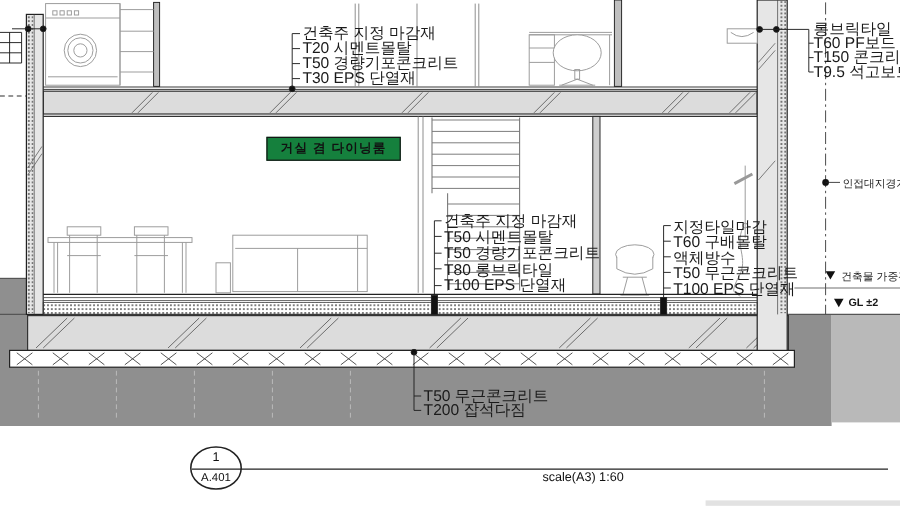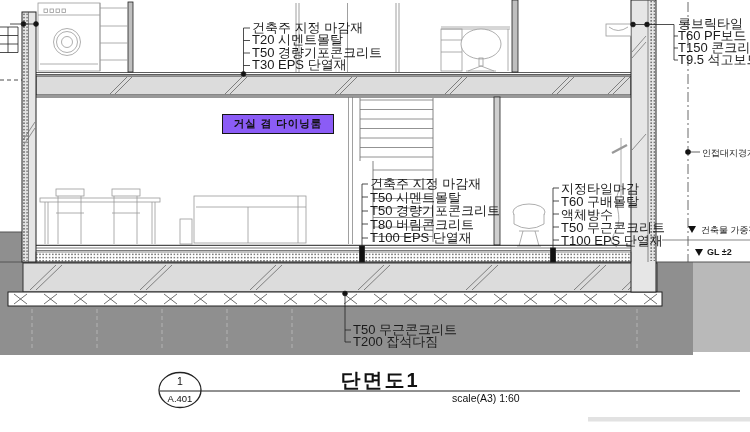--- a/index.html
+++ b/index.html
@@ -2,21 +2,21 @@
 <html><head>
 <meta charset="utf-8">
 <style>
   html,body{margin:0;padding:0;background:#fff;}
   #shot{position:relative;width:750px;height:432px;background:#ffffff;overflow:hidden;
         font-family:"Liberation Sans",sans-serif;color:#111;}
   #linework{position:absolute;left:0;top:0;}
   .txt{position:absolute;white-space:nowrap;}
   .co{font-size:13px;color:#1a1a1a;}
   .roombox{position:absolute;border:1.4px solid #151515;display:flex;align-items:center;
-           justify-content:center;font-weight:bold;font-size:10.5px;letter-spacing:1px;background:#8b5cf6;}
+           justify-content:center;font-weight:bold;font-size:10.5px;letter-spacing:1px;background:#15803d;}
   .marker{font-size:9px;color:#1a1a1a;}
   .tb-num{font-size:10.5px;width:44px;text-align:center;}
   .tb-sheet{font-size:9.5px;width:44px;text-align:center;}
   .tb-title{font-size:20px;font-weight:bold;width:120px;text-align:center;letter-spacing:2px;}
   .tb-scale{font-size:10.5px;font-weight:normal;}
 </style>
 </head>
 <body>
 
 <div id="shot">
@@ -362,37 +362,36 @@
 <div class="txt co" style="left:678px;top:18px;line-height:12px;">
   <div>롱브릭타일</div>
   <div>T60 PF보드</div>
   <div>T150 콘크리트 벽체</div>
   <div>T9.5 석고보드 2겹위 지정</div>
 </div>
 <div class="txt co" style="left:370px;top:177.3px;line-height:13.4px;">
   <div>건축주 지정 마감재</div>
   <div>T50 시멘트몰탈</div>
   <div>T50 경량기포콘크리트</div>
-  <div>T80 버림콘크리트</div>
+  <div>T80 롱브릭타일</div>
   <div>T100 EPS 단열재</div>
 </div>
 <div class="txt co" style="left:561px;top:181.5px;line-height:13px;">
   <div>지정타일마감</div>
   <div>T60 구배몰탈</div>
   <div>액체방수</div>
   <div>T50 무근콘크리트</div>
   <div>T100 EPS 단열재</div>
 </div>
 <div class="txt co" style="left:353px;top:324px;line-height:12px;">
   <div>T50 무근콘크리트</div>
   <div>T200 잡석다짐</div>
 </div>
 
 <div class="txt marker" style="left:702px;top:147px;">인접대지경계선</div>
 <div class="txt marker" style="left:701px;top:224px;">건축물 가중평균</div>
 <div class="txt marker" style="left:707px;top:247px;font-weight:bold;">GL ±2</div>
 
 <div class="txt tb-num" style="left:158px;top:375px;">1</div>
 <div class="txt tb-sheet" style="left:158px;top:392.5px;">A.401</div>
-<div class="txt tb-title" style="left:320px;top:367px;">단면도1</div>
 <div class="txt tb-scale" style="left:452px;top:392px;">scale(A3) 1:60</div>
 
 </div>
 
 </body></html>

